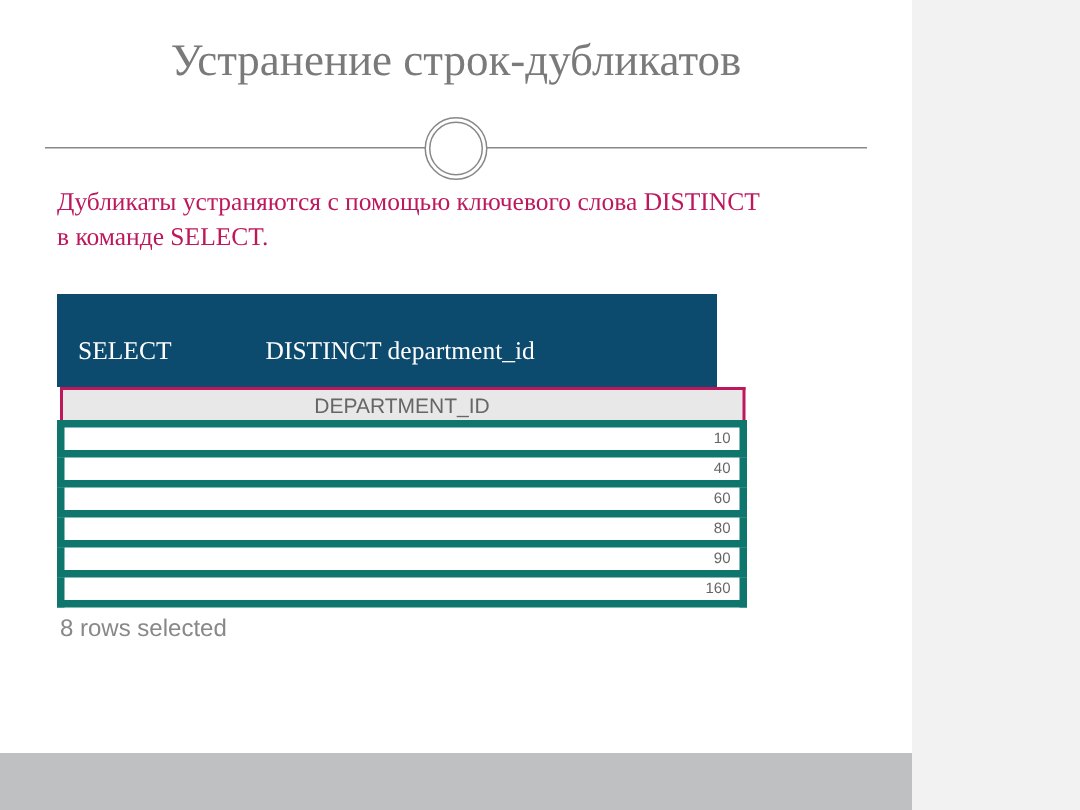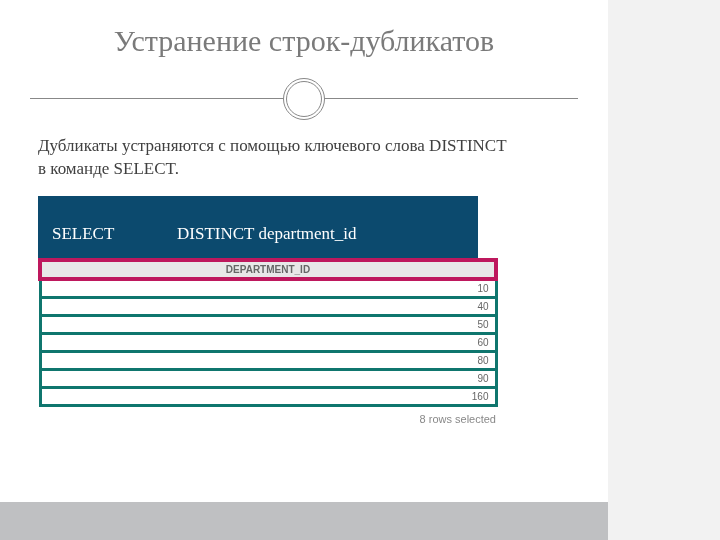--- a/index.html
+++ b/index.html
@@ -40,25 +40,25 @@
     position: absolute;
     top: 98px;
     left: 30px;
     right: 30px;
     height: 1px;
     background: #888;
     z-index: 1;
   }
   .body-text {
     position: absolute;
-    top: 135px;
+    top: 124px;
     left: 38px;
     right: 38px;
     font-size: 17px;
-    color: #404040;
+    color: #be185d;
     line-height: 1.35;
   }
   .sql-box {
     position: absolute;
     top: 196px;
     left: 38px;
     width: 440px;
     background: #0c4a6e;
     color: #fff;
     font-size: 17px;
@@ -82,40 +82,39 @@
     font-family: Arial, sans-serif;
     font-size: 10px;
     color: #555;
   }
   .result-table {
     width: 100%;
     border-collapse: collapse;
   }
   .result-table th {
     background: #e8e8e8;
-    border: 4px solid #be185d;
+    border: 2px solid #be185d;
     text-align: center;
-    font-weight: bold;
+    font-weight: normal;
     padding: 2px 4px;
     color: #666;
-    font-size: 10px;
+    font-size: 14px;
   }
   .result-table td {
-    border: 3px solid #0f766e;
+    border: 5px solid #0f766e;
     text-align: right;
     padding: 2px 6px;
     height: 16px;
     font-size: 10px;
     color: #666;
   }
   .rows-selected {
-    font-size: 11px;
+    font-size: 16px;
     color: #888;
     padding: 6px 2px 2px 2px;
-    text-align: right;
   }
   .footer-bar {
     position: absolute;
     bottom: 0;
     left: 0;
     width: 720px;
     height: 38px;
     background: #bfc0c2;
   }
 </style>
@@ -153,23 +152,20 @@
         </tr>
       </thead>
       <tbody>
         <tr>
             <td>10</td>
           </tr>
         <tr>
             <td>40</td>
           </tr>
         <tr>
-            <td>50</td>
-          </tr>
-        <tr>
             <td>60</td>
           </tr>
         <tr>
             <td>80</td>
           </tr>
         <tr>
             <td>90</td>
           </tr>
         <tr>
             <td>160</td>

